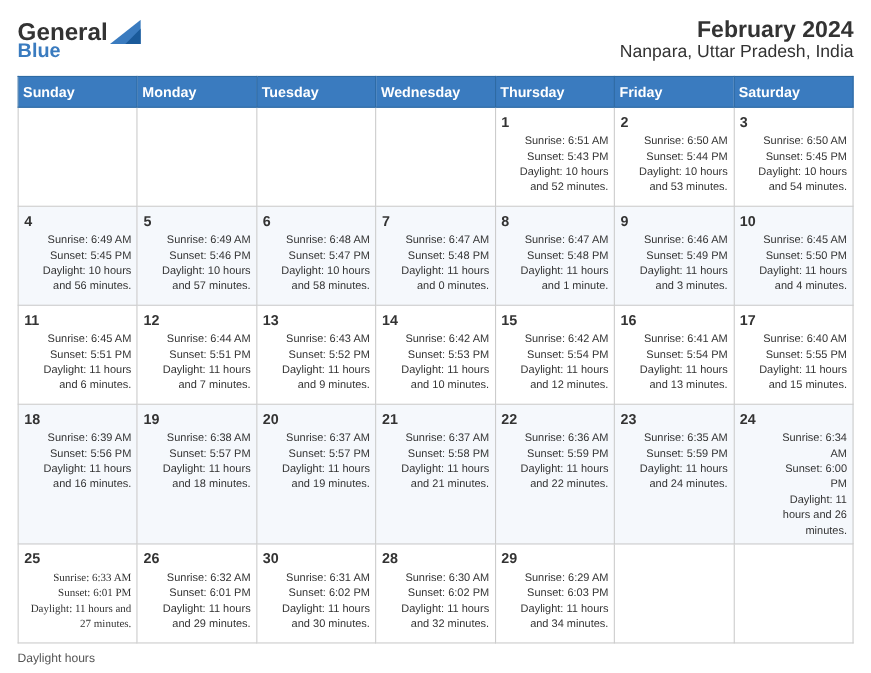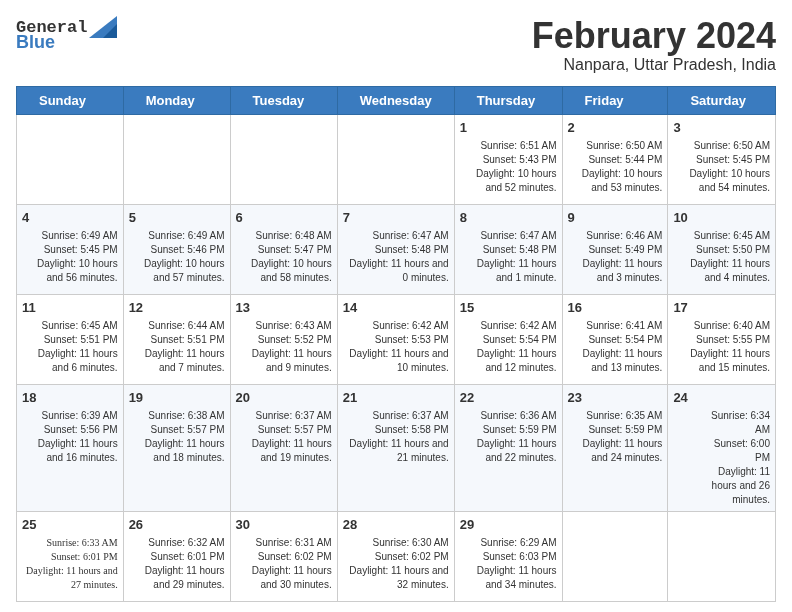--- a/index.html
+++ b/index.html
@@ -15,58 +15,57 @@
       justify-content: space-between;
       align-items: flex-start;
       margin-bottom: 12px;
     }
     .logo {
       display: flex;
       align-items: center;
       gap: 2px;
     }
     .logo-text-general {
-      font-size: 17px;
-      font-weight: bold;
-      color: #333;
-      font-family: Liberation Mono, monospace;
+      font-size: 22px;
+      font-weight: bold;
+      color: #333;
     }
     .logo-text-blue {
       font-size: 18px;
       font-weight: bold;
       color: #3a7bbf;
     }
     .logo-icon {
       width: 28px;
       height: 22px;
       margin-left: 2px;
     }
     .title-block {
       text-align: right;
     }
     .main-title {
-      font-size: 36px;
+      font-size: 21px;
       font-weight: bold;
       color: #333;
       line-height: 1.1;
     }
     .subtitle {
       font-size: 16px;
       color: #333;
       font-weight: normal;
     }
     table {
       width: 100%;
       border-collapse: collapse;
       font-size: 11px;
     }
     thead tr th {
       background-color: #3a7bbf;
       color: #fff;
-      padding: 6px 22px;
+      padding: 6px 4px;
       text-align: left;
       font-size: 13px;
       font-weight: bold;
       border: 1px solid #2e6aa3;
     }
     tbody tr td {
       border: 1px solid #ccc;
       vertical-align: top;
       padding: 4px 5px;
       min-height: 80px;

